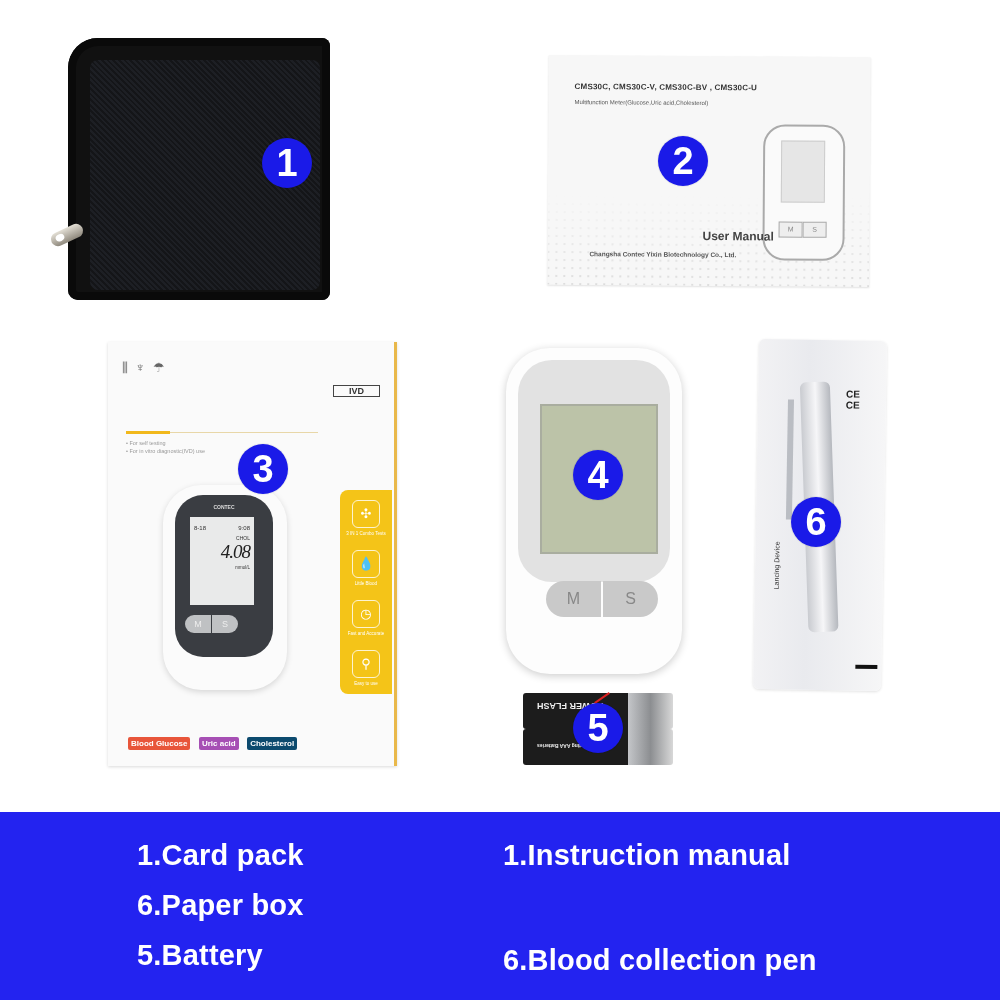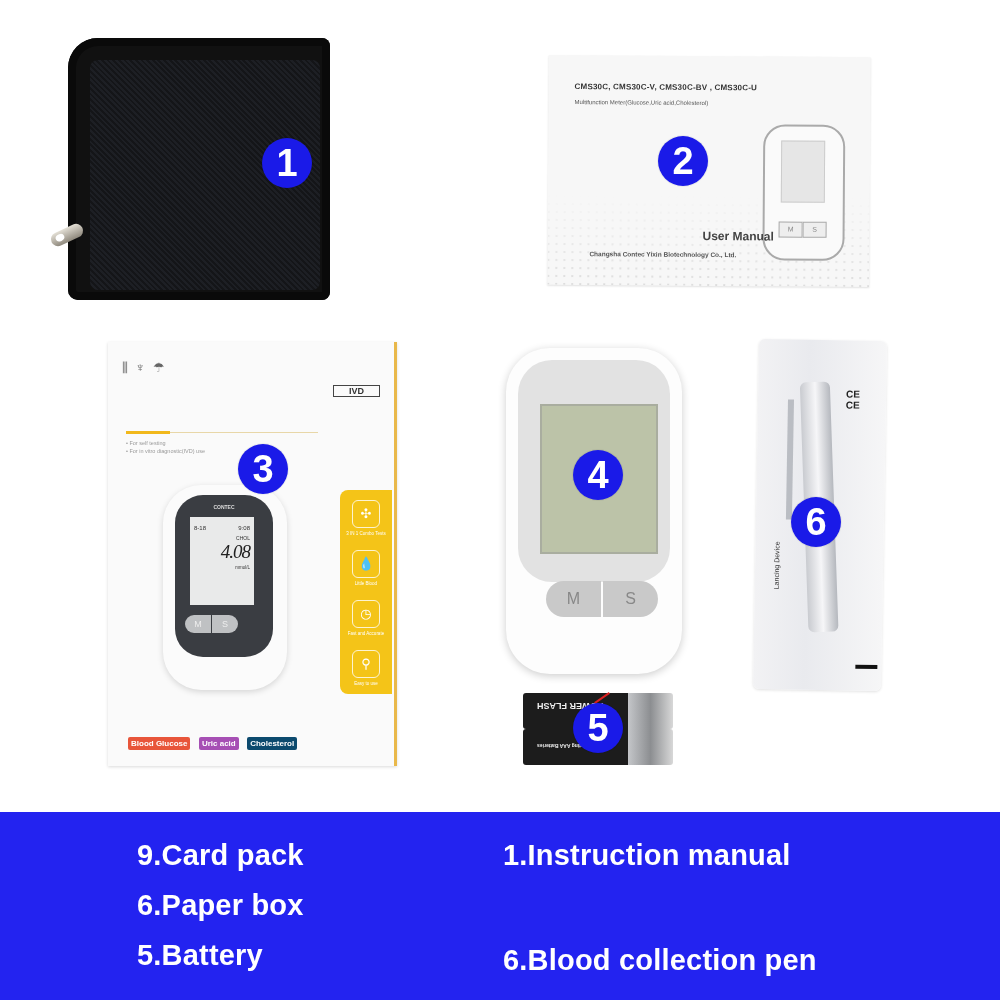--- a/index.html
+++ b/index.html
@@ -179,18 +179,18 @@
 <div class="abs pen">
   <div class="stripe"></div>
   <div class="body1"></div>
   <div class="ce">CE<br>CE</div>
   <div class="vt">Lancing Device</div>
   <div class="tab"></div>
 </div>
 <div class="badge" style="left:791px;top:497px;">6</div>
 
 <div class="abs legend">
-  <div class="item" style="left:137px;top:27px;">9.Card pack</div>
+  <div class="item" style="left:137px;top:27px;">1.Card pack</div>
   <div class="item" style="left:503px;top:27px;">1.Instruction manual</div>
   <div class="item" style="left:137px;top:77px;">6.Paper box</div>
   <div class="item" style="left:137px;top:127px;">5.Battery</div>
   <div class="item" style="left:503px;top:132px;">6.Blood collection pen</div>
 </div>
 
 </body></html>

